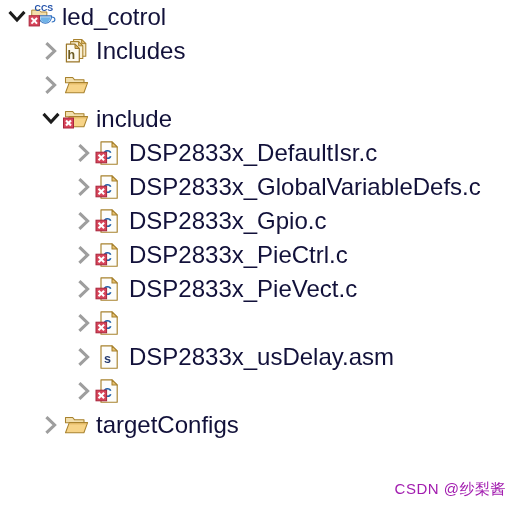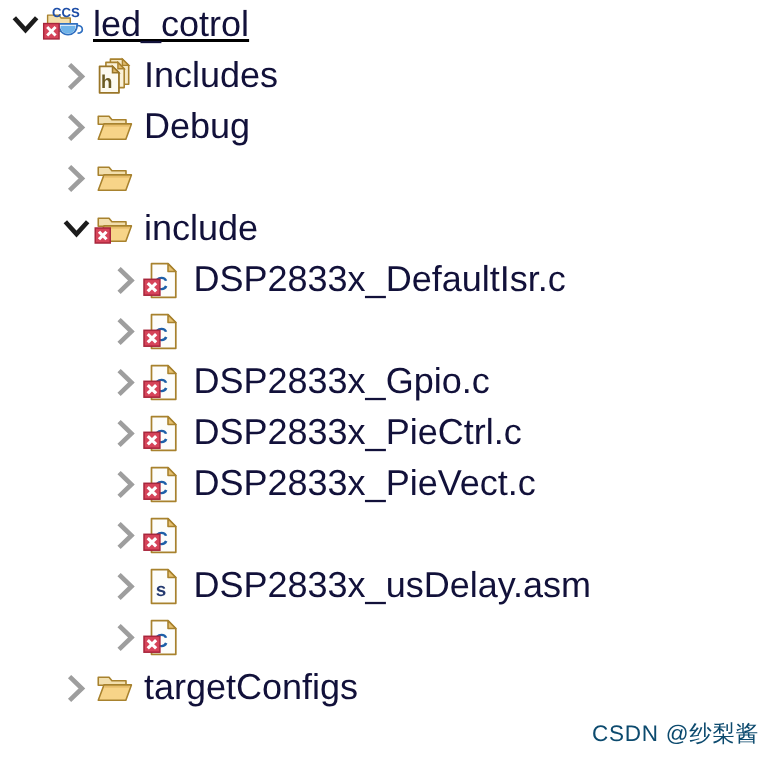--- a/index.html
+++ b/index.html
@@ -56,31 +56,31 @@
   
   .label {
     font-size: 24px;
     line-height: 28px;
     color: #12113a;
     letter-spacing: 0px;
     font-family: "Liberation Sans", sans-serif;
   }
 
   
-  .lvl0 { padding-left: 6px; text-decoration: underline; }
+  .lvl0 { padding-left: 6px; }
   .lvl1 { padding-left: 40px; }
   .lvl2 { padding-left: 73px; }
 
   
   #watermark {
     position: absolute;
     right: 14px;
     bottom: 10px;
     font-size: 15px;
-    color: #0c4a6e;
+    color: #a21caf;
     font-family: "Liberation Sans", sans-serif;
     letter-spacing: 0.5px;
     user-select: none;
   }
 </style>
 </head>
 <body>
 
 <div id="tree">
     <div class="row lvl0">
@@ -130,218 +130,204 @@
           <path d="M7.5 4.2 L14.6 11 L7.5 17.8" fill="none" stroke="#9e9e9e" stroke-width="3.1" stroke-linecap="square" stroke-linejoin="miter"></path>
         </svg>
       </span>
       <span class="icon">
         <svg viewBox="0 0 28 28" xmlns="http://www.w3.org/2000/svg">
           <path d="M3.5 6.5 h7.2 l1.9 2.3 h9.4 v3.0 h-18.5 z" fill="#f2dfae" stroke="#a8822e" stroke-width="1.05" stroke-linejoin="round"></path>
           <path d="M3.5 21.8 L7.3 11.6 h18.3 L21.9 21.8 z" fill="#f7d488" stroke="#a8822e" stroke-width="1.05" stroke-linejoin="round"></path>
           <path d="M7.5 12.9 h16.9" stroke="#e2b662" stroke-width="0.9" fill="none"></path>
         </svg>
       </span>
-      <span class="label">Debug</span>
     </div>
     <div class="row lvl1">
       <span class="twisty">
         <svg viewBox="0 0 22 22" xmlns="http://www.w3.org/2000/svg">
-          <path d="M7.5 4.2 L14.6 11 L7.5 17.8" fill="none" stroke="#9e9e9e" stroke-width="3.1" stroke-linecap="square" stroke-linejoin="miter"></path>
+          <path d="M4.6 7.0 L11 14.0 L17.4 7.0" fill="none" stroke="#1c1c1c" stroke-width="3.1" stroke-linecap="square" stroke-linejoin="miter"></path>
         </svg>
       </span>
       <span class="icon">
         <svg viewBox="0 0 28 28" xmlns="http://www.w3.org/2000/svg">
           <path d="M3.5 6.5 h7.2 l1.9 2.3 h9.4 v3.0 h-18.5 z" fill="#f2dfae" stroke="#a8822e" stroke-width="1.05" stroke-linejoin="round"></path>
           <path d="M3.5 21.8 L7.3 11.6 h18.3 L21.9 21.8 z" fill="#f7d488" stroke="#a8822e" stroke-width="1.05" stroke-linejoin="round"></path>
           <path d="M7.5 12.9 h16.9" stroke="#e2b662" stroke-width="0.9" fill="none"></path>
+          <g>
+            <rect x="1.5" y="13" width="10" height="10" fill="#d6445a" stroke="#a8263c" stroke-width="1"></rect>
+            <path d="M4 15.5 L9 20.5" stroke="#fff" stroke-width="2.1"></path>
+            <path d="M9 15.5 L4 20.5" stroke="#fff" stroke-width="2.1"></path>
+          </g>
+        </svg>
+      </span>
+      <span class="label">include</span>
+    </div>
+    <div class="row lvl2">
+      <span class="twisty">
+        <svg viewBox="0 0 22 22" xmlns="http://www.w3.org/2000/svg">
+          <path d="M7.5 4.2 L14.6 11 L7.5 17.8" fill="none" stroke="#9e9e9e" stroke-width="3.1" stroke-linecap="square" stroke-linejoin="miter"></path>
+        </svg>
+      </span>
+      <span class="icon">
+        <svg viewBox="0 0 28 28" xmlns="http://www.w3.org/2000/svg">
+          <path d="M6.0 2.8 h11.0 l5.2 5.2 v17.2 h-16.2 z" fill="#fdfdfb" stroke="#a8822e" stroke-width="1.15" stroke-linejoin="round"></path>
+          <path d="M17.0 2.8 v5.2 h5.2 z" fill="#e6c071" stroke="#a8822e" stroke-width="1.05" stroke-linejoin="round"></path>
+          <text x="12.4" y="20.4" font-family="Liberation Sans, sans-serif" font-size="12.6" font-weight="bold" fill="#1d5fa8" text-anchor="middle">C</text>
+          <g>
+            <rect x="1" y="13.2" width="10.6" height="10.6" fill="#d6445a" stroke="#a8263c" stroke-width="1"></rect>
+            <path d="M3.5 15.7 L9.1 21.299999999999997" stroke="#fff" stroke-width="2.1"></path>
+            <path d="M9.1 15.7 L3.5 21.299999999999997" stroke="#fff" stroke-width="2.1"></path>
+          </g>
+        </svg>
+      </span>
+      <span class="label">DSP2833x_DefaultIsr.c</span>
+    </div>
+    <div class="row lvl2">
+      <span class="twisty">
+        <svg viewBox="0 0 22 22" xmlns="http://www.w3.org/2000/svg">
+          <path d="M7.5 4.2 L14.6 11 L7.5 17.8" fill="none" stroke="#9e9e9e" stroke-width="3.1" stroke-linecap="square" stroke-linejoin="miter"></path>
+        </svg>
+      </span>
+      <span class="icon">
+        <svg viewBox="0 0 28 28" xmlns="http://www.w3.org/2000/svg">
+          <path d="M6.0 2.8 h11.0 l5.2 5.2 v17.2 h-16.2 z" fill="#fdfdfb" stroke="#a8822e" stroke-width="1.15" stroke-linejoin="round"></path>
+          <path d="M17.0 2.8 v5.2 h5.2 z" fill="#e6c071" stroke="#a8822e" stroke-width="1.05" stroke-linejoin="round"></path>
+          <text x="12.4" y="20.4" font-family="Liberation Sans, sans-serif" font-size="12.6" font-weight="bold" fill="#1d5fa8" text-anchor="middle">C</text>
+          <g>
+            <rect x="1" y="13.2" width="10.6" height="10.6" fill="#d6445a" stroke="#a8263c" stroke-width="1"></rect>
+            <path d="M3.5 15.7 L9.1 21.299999999999997" stroke="#fff" stroke-width="2.1"></path>
+            <path d="M9.1 15.7 L3.5 21.299999999999997" stroke="#fff" stroke-width="2.1"></path>
+          </g>
+        </svg>
+      </span>
+      <span class="label">DSP2833x_GlobalVariableDefs.c</span>
+    </div>
+    <div class="row lvl2">
+      <span class="twisty">
+        <svg viewBox="0 0 22 22" xmlns="http://www.w3.org/2000/svg">
+          <path d="M7.5 4.2 L14.6 11 L7.5 17.8" fill="none" stroke="#9e9e9e" stroke-width="3.1" stroke-linecap="square" stroke-linejoin="miter"></path>
+        </svg>
+      </span>
+      <span class="icon">
+        <svg viewBox="0 0 28 28" xmlns="http://www.w3.org/2000/svg">
+          <path d="M6.0 2.8 h11.0 l5.2 5.2 v17.2 h-16.2 z" fill="#fdfdfb" stroke="#a8822e" stroke-width="1.15" stroke-linejoin="round"></path>
+          <path d="M17.0 2.8 v5.2 h5.2 z" fill="#e6c071" stroke="#a8822e" stroke-width="1.05" stroke-linejoin="round"></path>
+          <text x="12.4" y="20.4" font-family="Liberation Sans, sans-serif" font-size="12.6" font-weight="bold" fill="#1d5fa8" text-anchor="middle">C</text>
+          <g>
+            <rect x="1" y="13.2" width="10.6" height="10.6" fill="#d6445a" stroke="#a8263c" stroke-width="1"></rect>
+            <path d="M3.5 15.7 L9.1 21.299999999999997" stroke="#fff" stroke-width="2.1"></path>
+            <path d="M9.1 15.7 L3.5 21.299999999999997" stroke="#fff" stroke-width="2.1"></path>
+          </g>
+        </svg>
+      </span>
+      <span class="label">DSP2833x_Gpio.c</span>
+    </div>
+    <div class="row lvl2">
+      <span class="twisty">
+        <svg viewBox="0 0 22 22" xmlns="http://www.w3.org/2000/svg">
+          <path d="M7.5 4.2 L14.6 11 L7.5 17.8" fill="none" stroke="#9e9e9e" stroke-width="3.1" stroke-linecap="square" stroke-linejoin="miter"></path>
+        </svg>
+      </span>
+      <span class="icon">
+        <svg viewBox="0 0 28 28" xmlns="http://www.w3.org/2000/svg">
+          <path d="M6.0 2.8 h11.0 l5.2 5.2 v17.2 h-16.2 z" fill="#fdfdfb" stroke="#a8822e" stroke-width="1.15" stroke-linejoin="round"></path>
+          <path d="M17.0 2.8 v5.2 h5.2 z" fill="#e6c071" stroke="#a8822e" stroke-width="1.05" stroke-linejoin="round"></path>
+          <text x="12.4" y="20.4" font-family="Liberation Sans, sans-serif" font-size="12.6" font-weight="bold" fill="#1d5fa8" text-anchor="middle">C</text>
+          <g>
+            <rect x="1" y="13.2" width="10.6" height="10.6" fill="#d6445a" stroke="#a8263c" stroke-width="1"></rect>
+            <path d="M3.5 15.7 L9.1 21.299999999999997" stroke="#fff" stroke-width="2.1"></path>
+            <path d="M9.1 15.7 L3.5 21.299999999999997" stroke="#fff" stroke-width="2.1"></path>
+          </g>
+        </svg>
+      </span>
+      <span class="label">DSP2833x_PieCtrl.c</span>
+    </div>
+    <div class="row lvl2">
+      <span class="twisty">
+        <svg viewBox="0 0 22 22" xmlns="http://www.w3.org/2000/svg">
+          <path d="M7.5 4.2 L14.6 11 L7.5 17.8" fill="none" stroke="#9e9e9e" stroke-width="3.1" stroke-linecap="square" stroke-linejoin="miter"></path>
+        </svg>
+      </span>
+      <span class="icon">
+        <svg viewBox="0 0 28 28" xmlns="http://www.w3.org/2000/svg">
+          <path d="M6.0 2.8 h11.0 l5.2 5.2 v17.2 h-16.2 z" fill="#fdfdfb" stroke="#a8822e" stroke-width="1.15" stroke-linejoin="round"></path>
+          <path d="M17.0 2.8 v5.2 h5.2 z" fill="#e6c071" stroke="#a8822e" stroke-width="1.05" stroke-linejoin="round"></path>
+          <text x="12.4" y="20.4" font-family="Liberation Sans, sans-serif" font-size="12.6" font-weight="bold" fill="#1d5fa8" text-anchor="middle">C</text>
+          <g>
+            <rect x="1" y="13.2" width="10.6" height="10.6" fill="#d6445a" stroke="#a8263c" stroke-width="1"></rect>
+            <path d="M3.5 15.7 L9.1 21.299999999999997" stroke="#fff" stroke-width="2.1"></path>
+            <path d="M9.1 15.7 L3.5 21.299999999999997" stroke="#fff" stroke-width="2.1"></path>
+          </g>
+        </svg>
+      </span>
+      <span class="label">DSP2833x_PieVect.c</span>
+    </div>
+    <div class="row lvl2">
+      <span class="twisty">
+        <svg viewBox="0 0 22 22" xmlns="http://www.w3.org/2000/svg">
+          <path d="M7.5 4.2 L14.6 11 L7.5 17.8" fill="none" stroke="#9e9e9e" stroke-width="3.1" stroke-linecap="square" stroke-linejoin="miter"></path>
+        </svg>
+      </span>
+      <span class="icon">
+        <svg viewBox="0 0 28 28" xmlns="http://www.w3.org/2000/svg">
+          <path d="M6.0 2.8 h11.0 l5.2 5.2 v17.2 h-16.2 z" fill="#fdfdfb" stroke="#a8822e" stroke-width="1.15" stroke-linejoin="round"></path>
+          <path d="M17.0 2.8 v5.2 h5.2 z" fill="#e6c071" stroke="#a8822e" stroke-width="1.05" stroke-linejoin="round"></path>
+          <text x="12.4" y="20.4" font-family="Liberation Sans, sans-serif" font-size="12.6" font-weight="bold" fill="#1d5fa8" text-anchor="middle">C</text>
+          <g>
+            <rect x="1" y="13.2" width="10.6" height="10.6" fill="#d6445a" stroke="#a8263c" stroke-width="1"></rect>
+            <path d="M3.5 15.7 L9.1 21.299999999999997" stroke="#fff" stroke-width="2.1"></path>
+            <path d="M9.1 15.7 L3.5 21.299999999999997" stroke="#fff" stroke-width="2.1"></path>
+          </g>
+        </svg>
+      </span>
+    </div>
+    <div class="row lvl2">
+      <span class="twisty">
+        <svg viewBox="0 0 22 22" xmlns="http://www.w3.org/2000/svg">
+          <path d="M7.5 4.2 L14.6 11 L7.5 17.8" fill="none" stroke="#9e9e9e" stroke-width="3.1" stroke-linecap="square" stroke-linejoin="miter"></path>
+        </svg>
+      </span>
+      <span class="icon">
+        <svg viewBox="0 0 28 28" xmlns="http://www.w3.org/2000/svg">
+          <path d="M6.0 2.8 h11.0 l5.2 5.2 v17.2 h-16.2 z" fill="#fdfdfb" stroke="#a8822e" stroke-width="1.15" stroke-linejoin="round"></path>
+          <path d="M17.0 2.8 v5.2 h5.2 z" fill="#e6c071" stroke="#a8822e" stroke-width="1.05" stroke-linejoin="round"></path>
+          <text x="12.4" y="20.4" font-family="Liberation Sans, sans-serif" font-size="12.6" font-weight="bold" fill="#23386e" text-anchor="middle">s</text>
+        </svg>
+      </span>
+      <span class="label">DSP2833x_usDelay.asm</span>
+    </div>
+    <div class="row lvl2">
+      <span class="twisty">
+        <svg viewBox="0 0 22 22" xmlns="http://www.w3.org/2000/svg">
+          <path d="M7.5 4.2 L14.6 11 L7.5 17.8" fill="none" stroke="#9e9e9e" stroke-width="3.1" stroke-linecap="square" stroke-linejoin="miter"></path>
+        </svg>
+      </span>
+      <span class="icon">
+        <svg viewBox="0 0 28 28" xmlns="http://www.w3.org/2000/svg">
+          <path d="M6.0 2.8 h11.0 l5.2 5.2 v17.2 h-16.2 z" fill="#fdfdfb" stroke="#a8822e" stroke-width="1.15" stroke-linejoin="round"></path>
+          <path d="M17.0 2.8 v5.2 h5.2 z" fill="#e6c071" stroke="#a8822e" stroke-width="1.05" stroke-linejoin="round"></path>
+          <text x="12.4" y="20.4" font-family="Liberation Sans, sans-serif" font-size="12.6" font-weight="bold" fill="#1d5fa8" text-anchor="middle">C</text>
+          <g>
+            <rect x="1" y="13.2" width="10.6" height="10.6" fill="#d6445a" stroke="#a8263c" stroke-width="1"></rect>
+            <path d="M3.5 15.7 L9.1 21.299999999999997" stroke="#fff" stroke-width="2.1"></path>
+            <path d="M9.1 15.7 L3.5 21.299999999999997" stroke="#fff" stroke-width="2.1"></path>
+          </g>
         </svg>
       </span>
     </div>
     <div class="row lvl1">
       <span class="twisty">
         <svg viewBox="0 0 22 22" xmlns="http://www.w3.org/2000/svg">
-          <path d="M4.6 7.0 L11 14.0 L17.4 7.0" fill="none" stroke="#1c1c1c" stroke-width="3.1" stroke-linecap="square" stroke-linejoin="miter"></path>
+          <path d="M7.5 4.2 L14.6 11 L7.5 17.8" fill="none" stroke="#9e9e9e" stroke-width="3.1" stroke-linecap="square" stroke-linejoin="miter"></path>
         </svg>
       </span>
       <span class="icon">
         <svg viewBox="0 0 28 28" xmlns="http://www.w3.org/2000/svg">
           <path d="M3.5 6.5 h7.2 l1.9 2.3 h9.4 v3.0 h-18.5 z" fill="#f2dfae" stroke="#a8822e" stroke-width="1.05" stroke-linejoin="round"></path>
           <path d="M3.5 21.8 L7.3 11.6 h18.3 L21.9 21.8 z" fill="#f7d488" stroke="#a8822e" stroke-width="1.05" stroke-linejoin="round"></path>
           <path d="M7.5 12.9 h16.9" stroke="#e2b662" stroke-width="0.9" fill="none"></path>
-          <g>
-            <rect x="1.5" y="13" width="10" height="10" fill="#d6445a" stroke="#a8263c" stroke-width="1"></rect>
-            <path d="M4 15.5 L9 20.5" stroke="#fff" stroke-width="2.1"></path>
-            <path d="M9 15.5 L4 20.5" stroke="#fff" stroke-width="2.1"></path>
-          </g>
-        </svg>
-      </span>
-      <span class="label">include</span>
-    </div>
-    <div class="row lvl2">
-      <span class="twisty">
-        <svg viewBox="0 0 22 22" xmlns="http://www.w3.org/2000/svg">
-          <path d="M7.5 4.2 L14.6 11 L7.5 17.8" fill="none" stroke="#9e9e9e" stroke-width="3.1" stroke-linecap="square" stroke-linejoin="miter"></path>
-        </svg>
-      </span>
-      <span class="icon">
-        <svg viewBox="0 0 28 28" xmlns="http://www.w3.org/2000/svg">
-          <path d="M6.0 2.8 h11.0 l5.2 5.2 v17.2 h-16.2 z" fill="#fdfdfb" stroke="#a8822e" stroke-width="1.15" stroke-linejoin="round"></path>
-          <path d="M17.0 2.8 v5.2 h5.2 z" fill="#e6c071" stroke="#a8822e" stroke-width="1.05" stroke-linejoin="round"></path>
-          <text x="12.4" y="20.4" font-family="Liberation Sans, sans-serif" font-size="12.6" font-weight="bold" fill="#1d5fa8" text-anchor="middle">C</text>
-          <g>
-            <rect x="1" y="13.2" width="10.6" height="10.6" fill="#d6445a" stroke="#a8263c" stroke-width="1"></rect>
-            <path d="M3.5 15.7 L9.1 21.299999999999997" stroke="#fff" stroke-width="2.1"></path>
-            <path d="M9.1 15.7 L3.5 21.299999999999997" stroke="#fff" stroke-width="2.1"></path>
-          </g>
-        </svg>
-      </span>
-      <span class="label">DSP2833x_DefaultIsr.c</span>
-    </div>
-    <div class="row lvl2">
-      <span class="twisty">
-        <svg viewBox="0 0 22 22" xmlns="http://www.w3.org/2000/svg">
-          <path d="M7.5 4.2 L14.6 11 L7.5 17.8" fill="none" stroke="#9e9e9e" stroke-width="3.1" stroke-linecap="square" stroke-linejoin="miter"></path>
-        </svg>
-      </span>
-      <span class="icon">
-        <svg viewBox="0 0 28 28" xmlns="http://www.w3.org/2000/svg">
-          <path d="M6.0 2.8 h11.0 l5.2 5.2 v17.2 h-16.2 z" fill="#fdfdfb" stroke="#a8822e" stroke-width="1.15" stroke-linejoin="round"></path>
-          <path d="M17.0 2.8 v5.2 h5.2 z" fill="#e6c071" stroke="#a8822e" stroke-width="1.05" stroke-linejoin="round"></path>
-          <text x="12.4" y="20.4" font-family="Liberation Sans, sans-serif" font-size="12.6" font-weight="bold" fill="#1d5fa8" text-anchor="middle">C</text>
-          <g>
-            <rect x="1" y="13.2" width="10.6" height="10.6" fill="#d6445a" stroke="#a8263c" stroke-width="1"></rect>
-            <path d="M3.5 15.7 L9.1 21.299999999999997" stroke="#fff" stroke-width="2.1"></path>
-            <path d="M9.1 15.7 L3.5 21.299999999999997" stroke="#fff" stroke-width="2.1"></path>
-          </g>
-        </svg>
-      </span>
-    </div>
-    <div class="row lvl2">
-      <span class="twisty">
-        <svg viewBox="0 0 22 22" xmlns="http://www.w3.org/2000/svg">
-          <path d="M7.5 4.2 L14.6 11 L7.5 17.8" fill="none" stroke="#9e9e9e" stroke-width="3.1" stroke-linecap="square" stroke-linejoin="miter"></path>
-        </svg>
-      </span>
-      <span class="icon">
-        <svg viewBox="0 0 28 28" xmlns="http://www.w3.org/2000/svg">
-          <path d="M6.0 2.8 h11.0 l5.2 5.2 v17.2 h-16.2 z" fill="#fdfdfb" stroke="#a8822e" stroke-width="1.15" stroke-linejoin="round"></path>
-          <path d="M17.0 2.8 v5.2 h5.2 z" fill="#e6c071" stroke="#a8822e" stroke-width="1.05" stroke-linejoin="round"></path>
-          <text x="12.4" y="20.4" font-family="Liberation Sans, sans-serif" font-size="12.6" font-weight="bold" fill="#1d5fa8" text-anchor="middle">C</text>
-          <g>
-            <rect x="1" y="13.2" width="10.6" height="10.6" fill="#d6445a" stroke="#a8263c" stroke-width="1"></rect>
-            <path d="M3.5 15.7 L9.1 21.299999999999997" stroke="#fff" stroke-width="2.1"></path>
-            <path d="M9.1 15.7 L3.5 21.299999999999997" stroke="#fff" stroke-width="2.1"></path>
-          </g>
-        </svg>
-      </span>
-      <span class="label">DSP2833x_Gpio.c</span>
-    </div>
-    <div class="row lvl2">
-      <span class="twisty">
-        <svg viewBox="0 0 22 22" xmlns="http://www.w3.org/2000/svg">
-          <path d="M7.5 4.2 L14.6 11 L7.5 17.8" fill="none" stroke="#9e9e9e" stroke-width="3.1" stroke-linecap="square" stroke-linejoin="miter"></path>
-        </svg>
-      </span>
-      <span class="icon">
-        <svg viewBox="0 0 28 28" xmlns="http://www.w3.org/2000/svg">
-          <path d="M6.0 2.8 h11.0 l5.2 5.2 v17.2 h-16.2 z" fill="#fdfdfb" stroke="#a8822e" stroke-width="1.15" stroke-linejoin="round"></path>
-          <path d="M17.0 2.8 v5.2 h5.2 z" fill="#e6c071" stroke="#a8822e" stroke-width="1.05" stroke-linejoin="round"></path>
-          <text x="12.4" y="20.4" font-family="Liberation Sans, sans-serif" font-size="12.6" font-weight="bold" fill="#1d5fa8" text-anchor="middle">C</text>
-          <g>
-            <rect x="1" y="13.2" width="10.6" height="10.6" fill="#d6445a" stroke="#a8263c" stroke-width="1"></rect>
-            <path d="M3.5 15.7 L9.1 21.299999999999997" stroke="#fff" stroke-width="2.1"></path>
-            <path d="M9.1 15.7 L3.5 21.299999999999997" stroke="#fff" stroke-width="2.1"></path>
-          </g>
-        </svg>
-      </span>
-      <span class="label">DSP2833x_PieCtrl.c</span>
-    </div>
-    <div class="row lvl2">
-      <span class="twisty">
-        <svg viewBox="0 0 22 22" xmlns="http://www.w3.org/2000/svg">
-          <path d="M7.5 4.2 L14.6 11 L7.5 17.8" fill="none" stroke="#9e9e9e" stroke-width="3.1" stroke-linecap="square" stroke-linejoin="miter"></path>
-        </svg>
-      </span>
-      <span class="icon">
-        <svg viewBox="0 0 28 28" xmlns="http://www.w3.org/2000/svg">
-          <path d="M6.0 2.8 h11.0 l5.2 5.2 v17.2 h-16.2 z" fill="#fdfdfb" stroke="#a8822e" stroke-width="1.15" stroke-linejoin="round"></path>
-          <path d="M17.0 2.8 v5.2 h5.2 z" fill="#e6c071" stroke="#a8822e" stroke-width="1.05" stroke-linejoin="round"></path>
-          <text x="12.4" y="20.4" font-family="Liberation Sans, sans-serif" font-size="12.6" font-weight="bold" fill="#1d5fa8" text-anchor="middle">C</text>
-          <g>
-            <rect x="1" y="13.2" width="10.6" height="10.6" fill="#d6445a" stroke="#a8263c" stroke-width="1"></rect>
-            <path d="M3.5 15.7 L9.1 21.299999999999997" stroke="#fff" stroke-width="2.1"></path>
-            <path d="M9.1 15.7 L3.5 21.299999999999997" stroke="#fff" stroke-width="2.1"></path>
-          </g>
-        </svg>
-      </span>
-      <span class="label">DSP2833x_PieVect.c</span>
-    </div>
-    <div class="row lvl2">
-      <span class="twisty">
-        <svg viewBox="0 0 22 22" xmlns="http://www.w3.org/2000/svg">
-          <path d="M7.5 4.2 L14.6 11 L7.5 17.8" fill="none" stroke="#9e9e9e" stroke-width="3.1" stroke-linecap="square" stroke-linejoin="miter"></path>
-        </svg>
-      </span>
-      <span class="icon">
-        <svg viewBox="0 0 28 28" xmlns="http://www.w3.org/2000/svg">
-          <path d="M6.0 2.8 h11.0 l5.2 5.2 v17.2 h-16.2 z" fill="#fdfdfb" stroke="#a8822e" stroke-width="1.15" stroke-linejoin="round"></path>
-          <path d="M17.0 2.8 v5.2 h5.2 z" fill="#e6c071" stroke="#a8822e" stroke-width="1.05" stroke-linejoin="round"></path>
-          <text x="12.4" y="20.4" font-family="Liberation Sans, sans-serif" font-size="12.6" font-weight="bold" fill="#1d5fa8" text-anchor="middle">C</text>
-          <g>
-            <rect x="1" y="13.2" width="10.6" height="10.6" fill="#d6445a" stroke="#a8263c" stroke-width="1"></rect>
-            <path d="M3.5 15.7 L9.1 21.299999999999997" stroke="#fff" stroke-width="2.1"></path>
-            <path d="M9.1 15.7 L3.5 21.299999999999997" stroke="#fff" stroke-width="2.1"></path>
-          </g>
-        </svg>
-      </span>
-    </div>
-    <div class="row lvl2">
-      <span class="twisty">
-        <svg viewBox="0 0 22 22" xmlns="http://www.w3.org/2000/svg">
-          <path d="M7.5 4.2 L14.6 11 L7.5 17.8" fill="none" stroke="#9e9e9e" stroke-width="3.1" stroke-linecap="square" stroke-linejoin="miter"></path>
-        </svg>
-      </span>
-      <span class="icon">
-        <svg viewBox="0 0 28 28" xmlns="http://www.w3.org/2000/svg">
-          <path d="M6.0 2.8 h11.0 l5.2 5.2 v17.2 h-16.2 z" fill="#fdfdfb" stroke="#a8822e" stroke-width="1.15" stroke-linejoin="round"></path>
-          <path d="M17.0 2.8 v5.2 h5.2 z" fill="#e6c071" stroke="#a8822e" stroke-width="1.05" stroke-linejoin="round"></path>
-          <text x="12.4" y="20.4" font-family="Liberation Sans, sans-serif" font-size="12.6" font-weight="bold" fill="#23386e" text-anchor="middle">s</text>
-        </svg>
-      </span>
-      <span class="label">DSP2833x_usDelay.asm</span>
-    </div>
-    <div class="row lvl2">
-      <span class="twisty">
-        <svg viewBox="0 0 22 22" xmlns="http://www.w3.org/2000/svg">
-          <path d="M7.5 4.2 L14.6 11 L7.5 17.8" fill="none" stroke="#9e9e9e" stroke-width="3.1" stroke-linecap="square" stroke-linejoin="miter"></path>
-        </svg>
-      </span>
-      <span class="icon">
-        <svg viewBox="0 0 28 28" xmlns="http://www.w3.org/2000/svg">
-          <path d="M6.0 2.8 h11.0 l5.2 5.2 v17.2 h-16.2 z" fill="#fdfdfb" stroke="#a8822e" stroke-width="1.15" stroke-linejoin="round"></path>
-          <path d="M17.0 2.8 v5.2 h5.2 z" fill="#e6c071" stroke="#a8822e" stroke-width="1.05" stroke-linejoin="round"></path>
-          <text x="12.4" y="20.4" font-family="Liberation Sans, sans-serif" font-size="12.6" font-weight="bold" fill="#1d5fa8" text-anchor="middle">C</text>
-          <g>
-            <rect x="1" y="13.2" width="10.6" height="10.6" fill="#d6445a" stroke="#a8263c" stroke-width="1"></rect>
-            <path d="M3.5 15.7 L9.1 21.299999999999997" stroke="#fff" stroke-width="2.1"></path>
-            <path d="M9.1 15.7 L3.5 21.299999999999997" stroke="#fff" stroke-width="2.1"></path>
-          </g>
-        </svg>
-      </span>
-    </div>
-    <div class="row lvl1">
-      <span class="twisty">
-        <svg viewBox="0 0 22 22" xmlns="http://www.w3.org/2000/svg">
-          <path d="M7.5 4.2 L14.6 11 L7.5 17.8" fill="none" stroke="#9e9e9e" stroke-width="3.1" stroke-linecap="square" stroke-linejoin="miter"></path>
-        </svg>
-      </span>
-      <span class="icon">
-        <svg viewBox="0 0 28 28" xmlns="http://www.w3.org/2000/svg">
-          <path d="M3.5 6.5 h7.2 l1.9 2.3 h9.4 v3.0 h-18.5 z" fill="#f2dfae" stroke="#a8822e" stroke-width="1.05" stroke-linejoin="round"></path>
-          <path d="M3.5 21.8 L7.3 11.6 h18.3 L21.9 21.8 z" fill="#f7d488" stroke="#a8822e" stroke-width="1.05" stroke-linejoin="round"></path>
-          <path d="M7.5 12.9 h16.9" stroke="#e2b662" stroke-width="0.9" fill="none"></path>
         </svg>
       </span>
       <span class="label">targetConfigs</span>
     </div>
   </div>
 
 <div id="watermark">CSDN @纱梨酱</div>
 
 </body></html>

